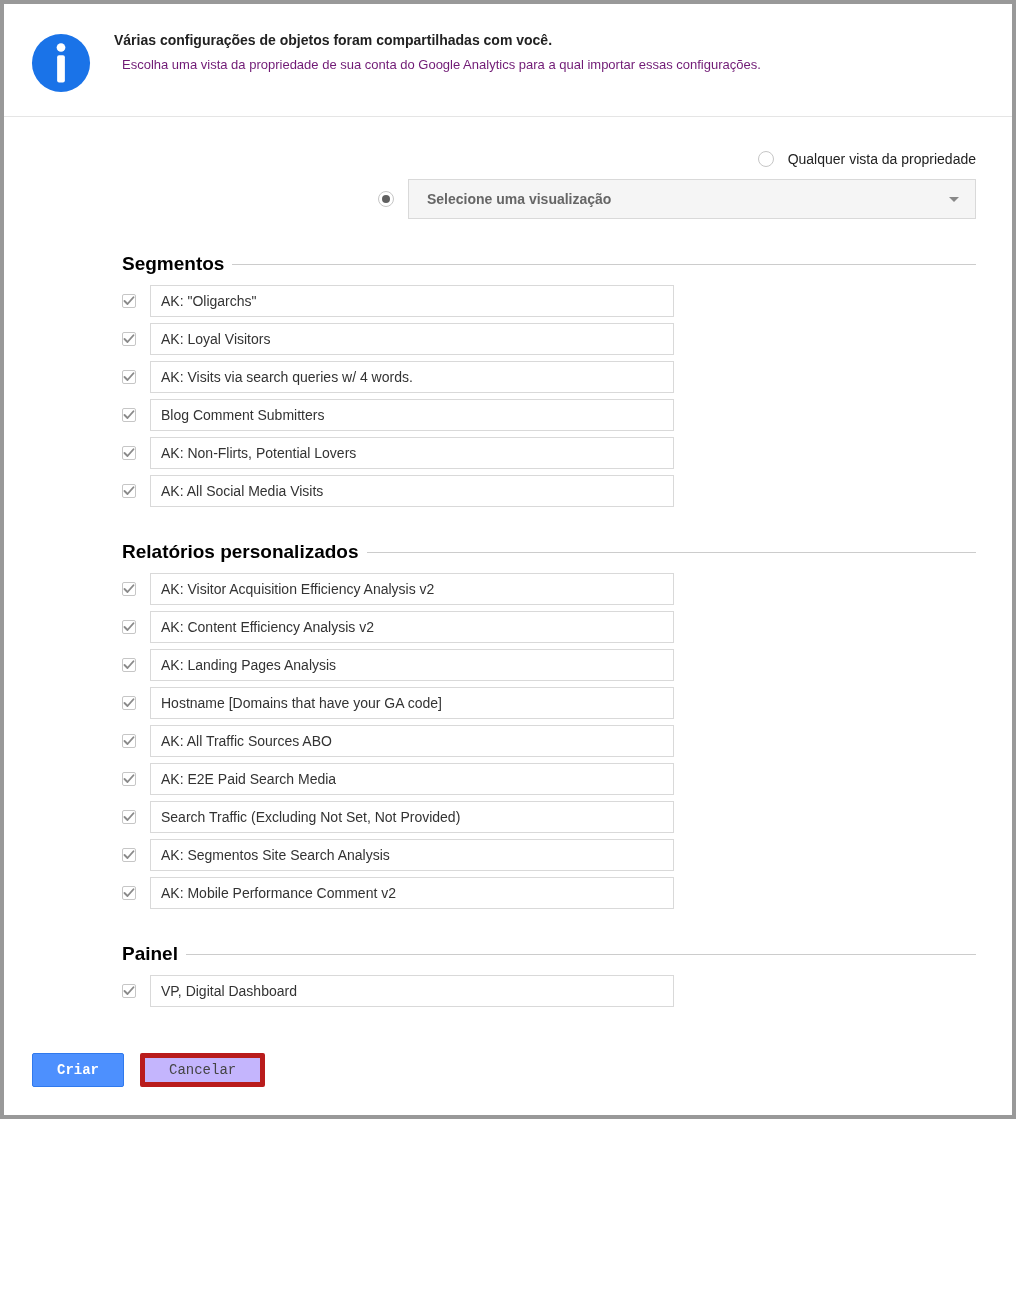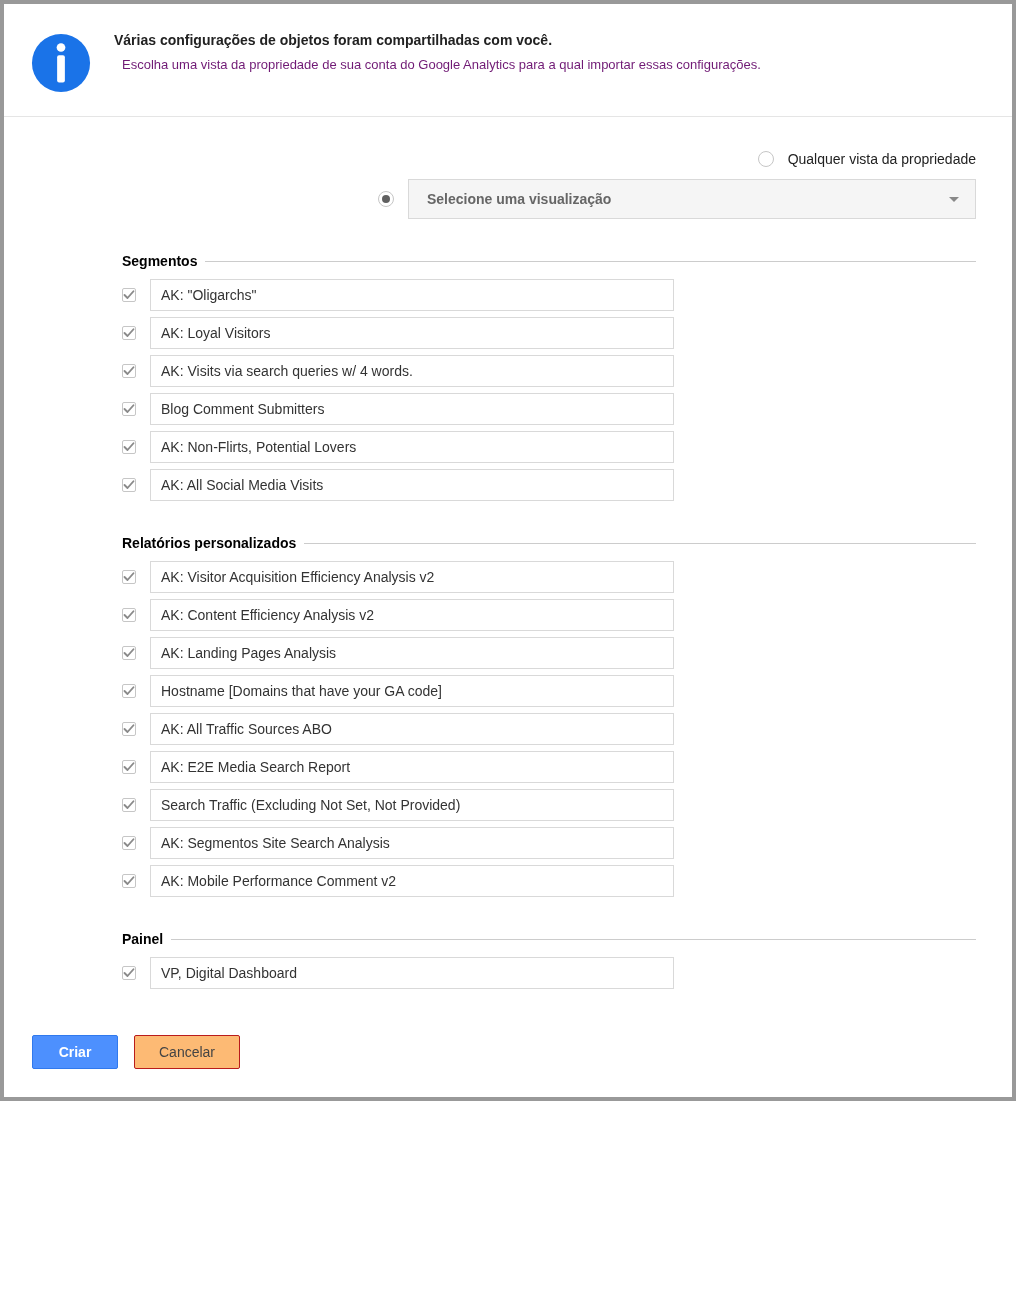--- a/index.html
+++ b/index.html
@@ -91,21 +91,21 @@
   }
   .section {
     margin-top: 34px;
   }
   .section-heading {
     display: flex;
     align-items: center;
     margin-bottom: 10px;
   }
   .section-heading .label {
-    font-size: 14px;
+    font-size: 19px;
     font-weight: bold;
     color: #000;
     margin-right: 8px;
     white-space: nowrap;
   }
   .section-heading .rule {
     flex: 1;
     height: 1px;
     background: #ccc;
   }
@@ -146,31 +146,32 @@
     height: 34px;
     padding: 0 24px;
     font-size: 14px;
     display: inline-flex;
     align-items: center;
     justify-content: center;
     cursor: pointer;
     border-radius: 2px;
     margin-right: 16px;
     min-width: 86px;
+    font-family: Liberation Mono, monospace;
   }
   .btn.primary {
     background: #4d90fe;
     color: #fff;
     font-weight: bold;
     border: 1px solid #3079ed;
   }
   .btn.secondary {
-    background: #fdba74;
+    background: #c4b5fd;
     color: #444;
-    border: 1px solid #b91c1c;
+    border: 5px solid #b91c1c;
   }
 </style>
 </head>
 <body>
 
 <div class="dialog">
 
   <div class="header">
     <span class="info-icon-wrap">
       <svg width="62" height="62" viewBox="0 0 64 64">
@@ -299,21 +300,21 @@
               </svg>
             </span>
             <div class="item-input">AK: All Traffic Sources ABO</div>
           </div>
           <div class="item-row">
             <span class="checkbox">
               <svg width="12" height="12" viewBox="0 0 16 16">
                 <path d="M2 8 L6 12 L14 3" stroke="#8a8a8a" stroke-width="2.5" fill="none" stroke-linecap="round" stroke-linejoin="round"></path>
               </svg>
             </span>
-            <div class="item-input">AK: E2E Media Search Report</div>
+            <div class="item-input">AK: E2E Paid Search Media</div>
           </div>
           <div class="item-row">
             <span class="checkbox">
               <svg width="12" height="12" viewBox="0 0 16 16">
                 <path d="M2 8 L6 12 L14 3" stroke="#8a8a8a" stroke-width="2.5" fill="none" stroke-linecap="round" stroke-linejoin="round"></path>
               </svg>
             </span>
             <div class="item-input">Search Traffic (Excluding Not Set, Not Provided)</div>
           </div>
           <div class="item-row">

